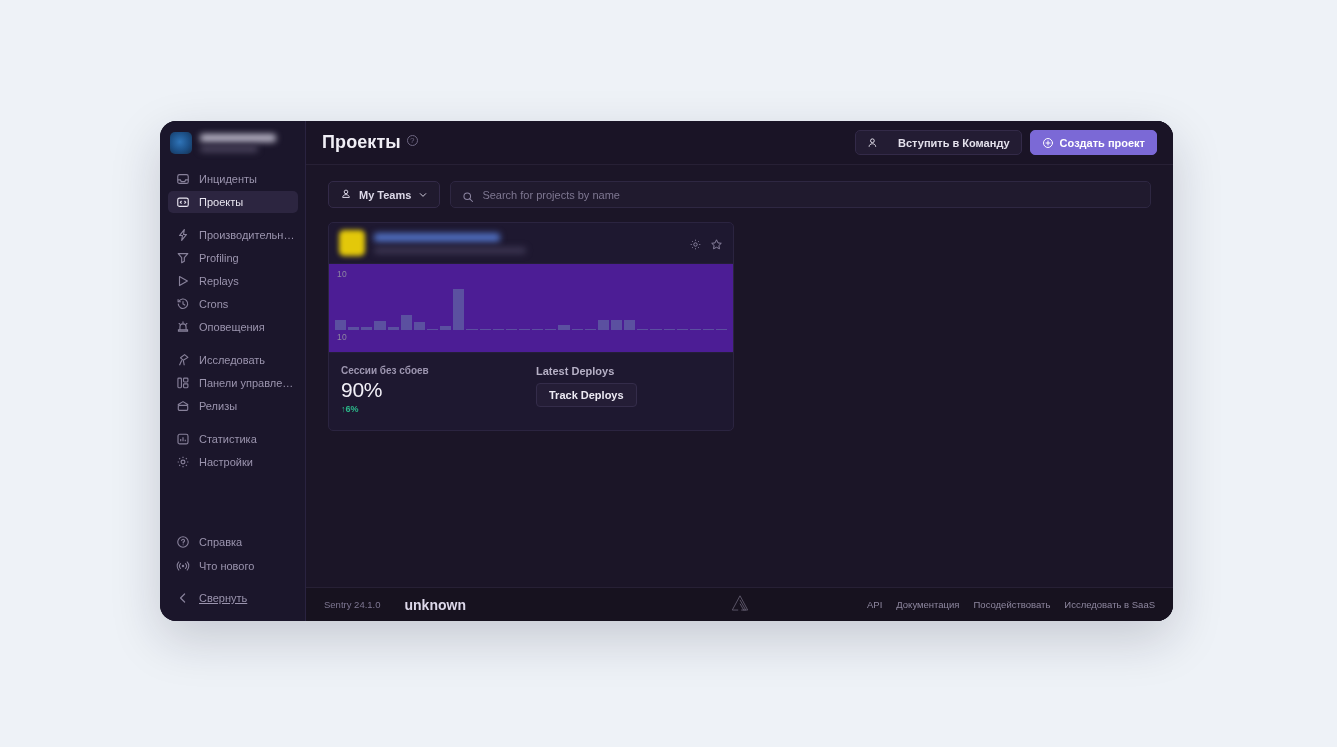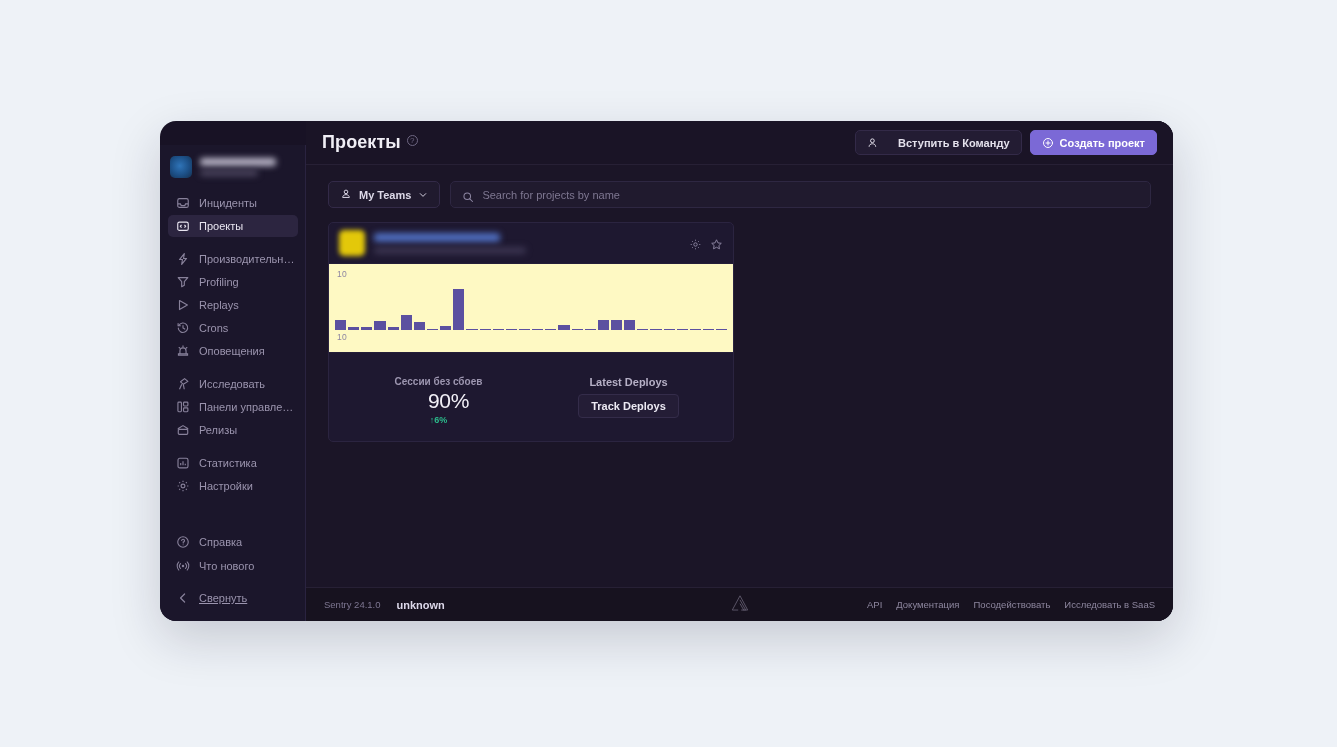--- a/index.html
+++ b/index.html
@@ -18,21 +18,20 @@
     overflow: hidden;
     display: flex;
     box-shadow: 0 18px 50px rgba(20,20,50,.18);
   }
   
   #sidebar {
     width: 146px; flex: 0 0 146px;
     background: #1b162b;
     display: flex; flex-direction: column;
     position: relative;
-    margin-top: 24px;
   }
   #sidebar:after{
     content:""; position:absolute; right:0; top:0; bottom:0; width:1px;
     background:#2a2340;
   }
   .org-head {
     height: 44px; display: flex; align-items: center;
     padding: 0 10px; gap: 8px;
   }
   .org-avatar {
@@ -140,63 +139,63 @@
     flex: 0 0 26px;
   }
   .proj-name-wrap { flex: 1; }
   .proj-name { height: 9px; width: 126px; background: #4f6ec0; margin-bottom: 5px; }
   .proj-sub  { height: 7px; width: 152px; background: #3a3450; }
   .card-actions { display: flex; gap: 8px; align-items: center; }
   .card-actions .ic { width: 13px; height: 13px; display:block; cursor:pointer; }
 
   .chart-wrap {
     position: relative; height: 90px;
-    background: #fef9c3;
+    background: #4c1d95;
     border-top: 1px solid #241e38;
     border-bottom: 1px solid #241e38;
   }
   .axis-label {
     position: absolute; left: 8px;
     font-size: 8.5px; color: #8d86a2; letter-spacing: .2px;
   }
   .axis-top { top: 5px; }
   .axis-bottom { top: 68px; }
   .bars {
     position: absolute; left: 6px; right: 6px; bottom: 22px;
     height: 46px;
     display: flex; align-items: flex-end; gap: 2px;
   }
   .bar { flex: 1 1 0; background: #5b50a0; min-height: 1px; border-radius:0; }
 
-  .card-foot { display: flex; padding: 23px 12px 16px; text-align: center; }
+  .card-foot { display: flex; padding: 12px 12px 16px; }
   .stat-block { width: 195px; }
   .stat-label { font-size: 10px; color: #9d96b0; margin-bottom: 2px; font-weight:bold;}
-  .stat-value { font-size: 21px; color: #f2f0f7; font-weight: normal; line-height: 1.1; letter-spacing:-.3px;margin-left:20px;}
+  .stat-value { font-size: 21px; color: #f2f0f7; font-weight: normal; line-height: 1.1; letter-spacing:-.3px;}
   .stat-trend { font-size: 9px; color: #2bb98a; margin-top: 3px; font-weight:bold;}
   .deploy-block { flex: 1; }
   .deploy-label { font-size: 11px; color: #b6b0c6; margin-bottom: 6px; font-weight:bold;}
   .deploy-btn {
     display: inline-flex; align-items: center; justify-content: center;
     height: 24px; padding: 0 12px;
     border: 1px solid #342c4a; border-radius: 4px;
     background: #241d36; color: #ece9f3;
     font-size: 11px; font-weight: bold; cursor: pointer;
   }
 
   
   #footer {
     height: 34px; flex: 0 0 34px;
     border-top: 1px solid #272035;
     background: #17121f;
     display: flex; align-items: center;
     padding: 0 18px; position: relative;
   }
-  .foot-left { display: flex; gap: 16px; align-items: center; }
+  .foot-left { display: flex; gap: 24px; align-items: center; }
   .foot-version { font-size: 9.5px; color: #7d7691; }
-  .foot-build { font-size: 11px; color: #ddd8ea; font-weight: bold; }
+  .foot-build { font-size: 14px; color: #ddd8ea; font-weight: bold; }
   .foot-logo { position: absolute; left: 50%; transform: translateX(-50%); opacity:.55;}
   .foot-right { margin-left: auto; display: flex; gap: 14px; }
   .foot-link { font-size: 9.5px; color: #8e879f; cursor: pointer; white-space: nowrap; }
 </style>
 </head>
 <body>
 
 <div id="app-window">
 
   <aside id="sidebar">

